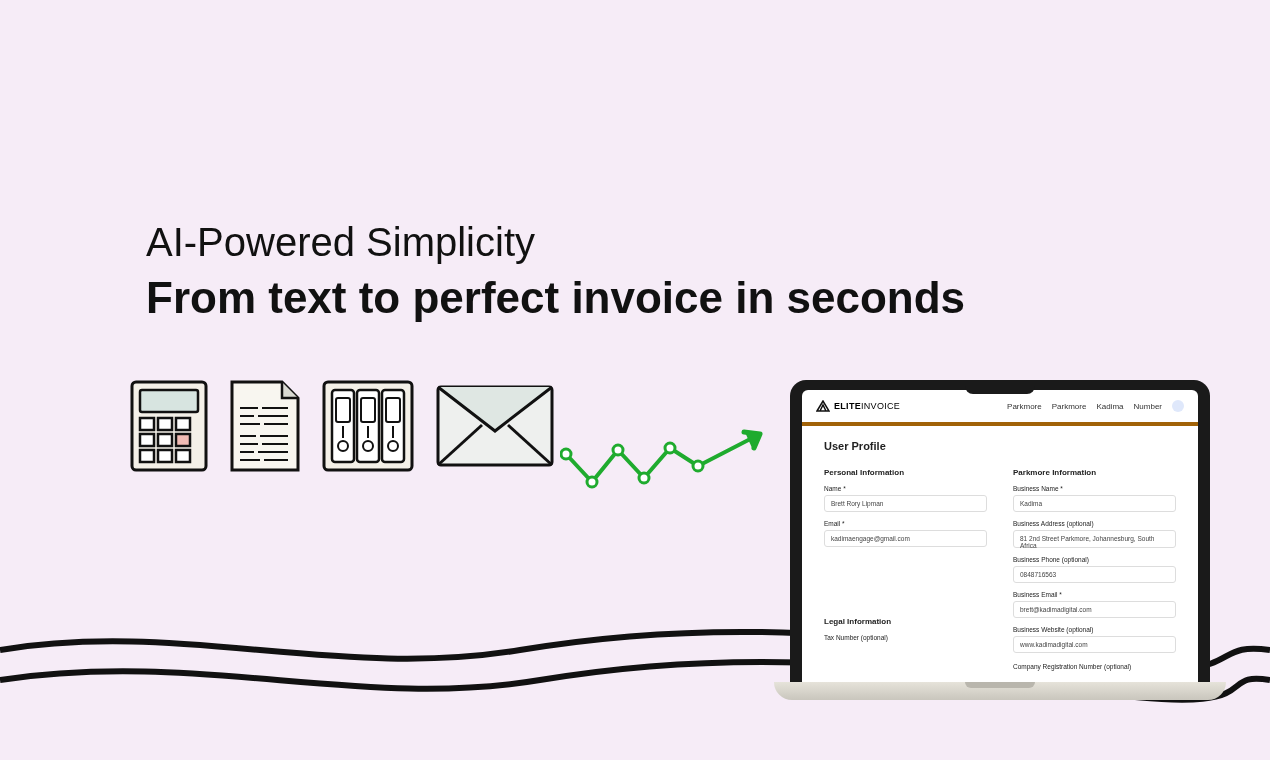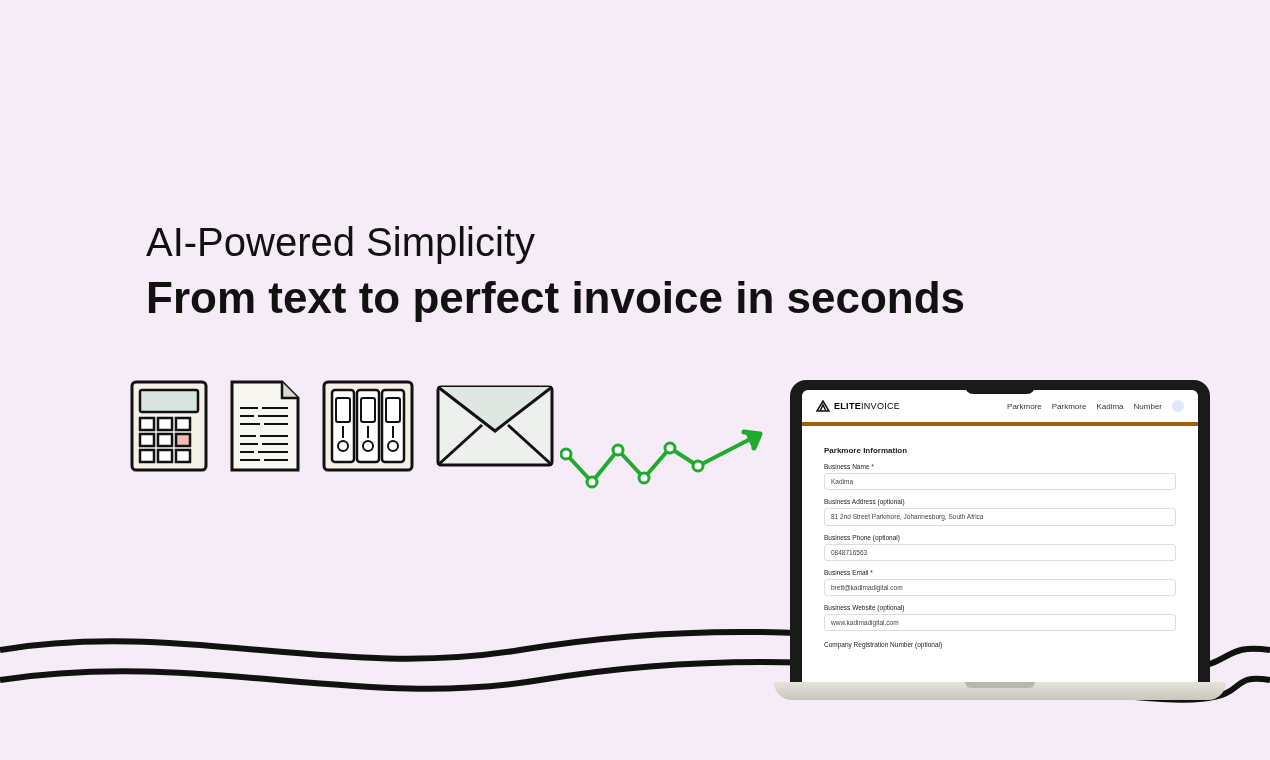--- a/index.html
+++ b/index.html
@@ -287,21 +287,32 @@
         <div class="nav">
           <span>Parkmore</span>
           <span>Parkmore</span>
           <span>Kadima</span>
           <span>Number</span>
           <span class="avatar"></span>
         </div>
       </div>
 
       <div class="profile">
+        <h2>User Profile</h2>
         <div class="cols">
+          <div class="col">
+            <div class="section-h">Personal Information</div>
+            <span class="field-label">Name *</span>
+            <div class="field">Brett Rory Lipman</div>
+            <span class="field-label">Email *</span>
+            <div class="field">kadimaengage@gmail.com</div>
+            <div style="height:56px"></div>
+            <div class="section-h">Legal Information</div>
+            <span class="field-label">Tax Number (optional)</span>
+          </div>
           <div class="col">
             <div class="section-h">Parkmore Information</div>
             <span class="field-label">Business Name *</span>
             <div class="field">Kadima</div>
             <span class="field-label">Business Address (optional)</span>
             <div class="field tall">81 2nd Street Parkmore, Johannesburg, South Africa</div>
             <span class="field-label">Business Phone (optional)</span>
             <div class="field">0848716563</div>
             <span class="field-label">Business Email *</span>
             <div class="field">brett@kadimadigital.com</div>

